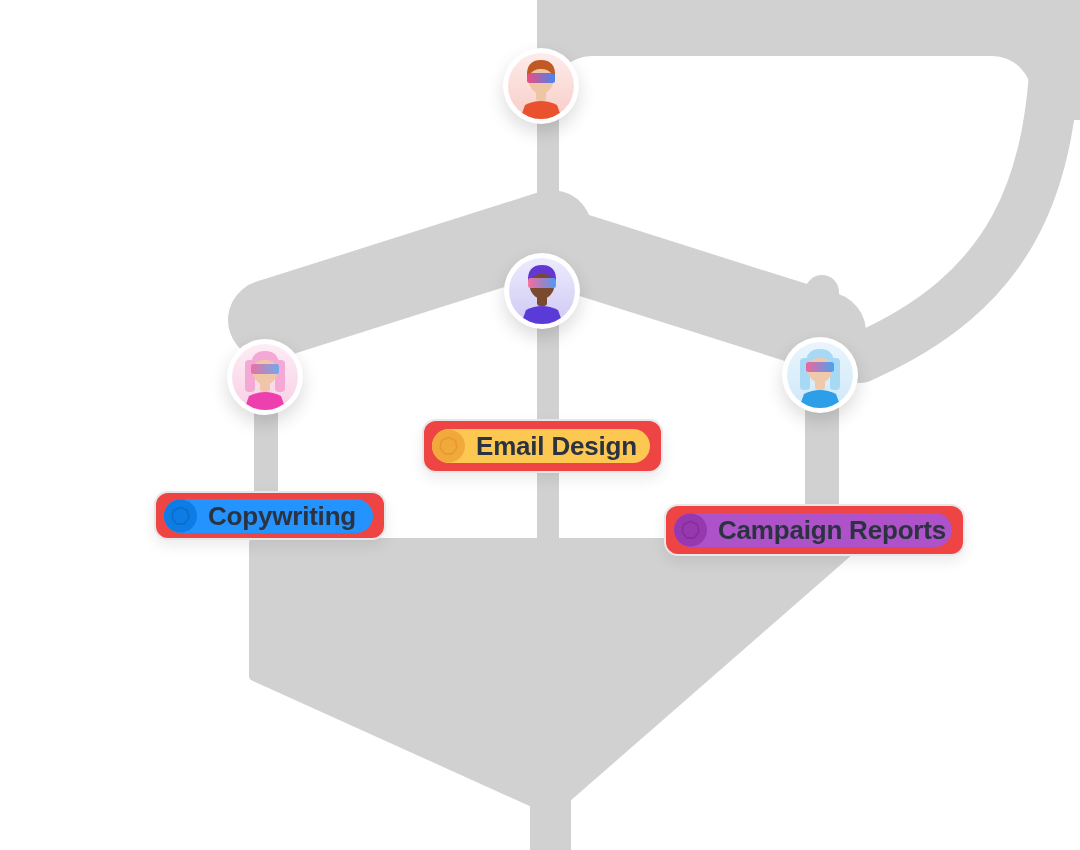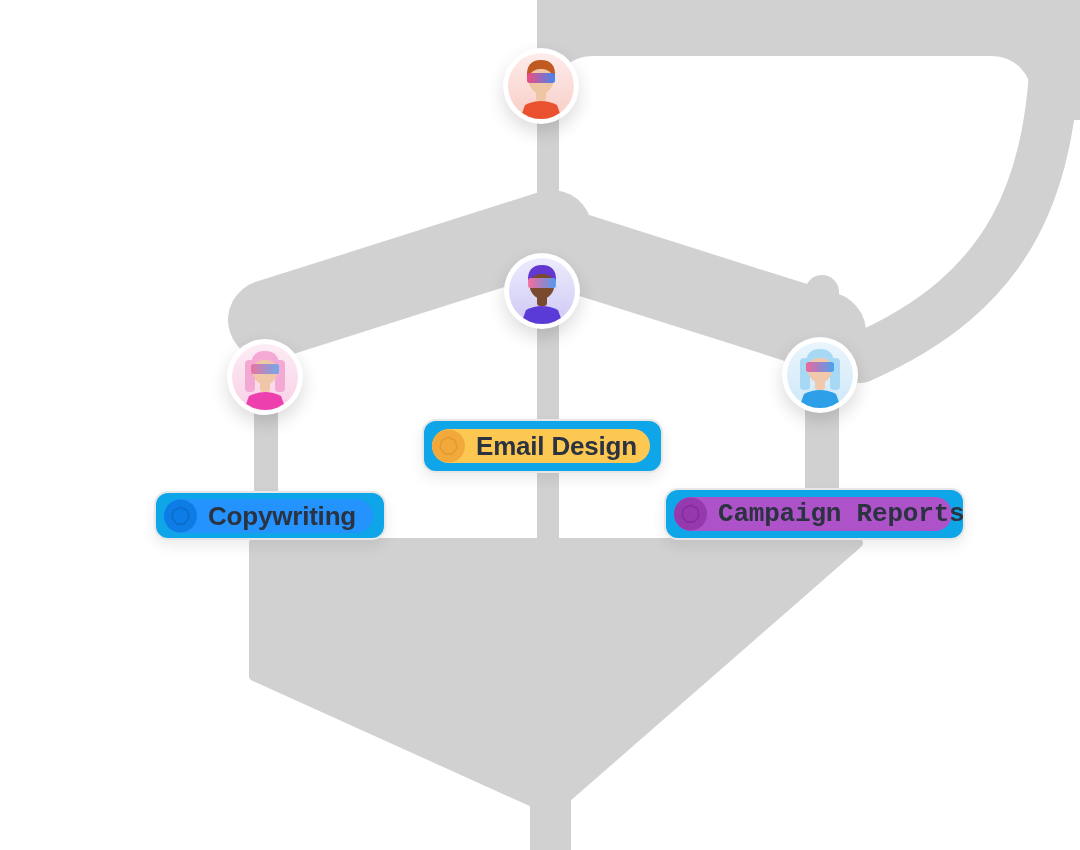--- a/index.html
+++ b/index.html
@@ -22,21 +22,21 @@
   }
   .avatar svg.face{position:absolute;left:0;top:0;width:100%;height:100%;}
   .hair-short .lock{display:none;}
   .pos-top{left:503px;top:48px;}
   .pos-center{left:504px;top:253px;}
   .pos-left{left:227px;top:339px;}
   .pos-right{left:782px;top:337px;}
 
   
   .badge{
-    position:absolute;background:#0ea5e9;border:2px solid #e7e7e7;
+    position:absolute;background:#ef4444;border:2px solid #e7e7e7;
     border-radius:14px;box-sizing:border-box;
     box-shadow:0 6px 14px rgba(0,0,0,0.08);
   }
   .badge .hl{
     position:absolute;left:8px;right:11px;top:50%;height:34px;
     transform:translateY(-50%);border-radius:17px;
     background:var(--hl);
   }
   .badge .dot{
     position:absolute;left:8px;top:50%;width:33px;height:33px;
@@ -44,21 +44,21 @@
     display:flex;align-items:center;justify-content:center;
   }
   .badge .dot svg{width:27px;height:27px;opacity:.55;}
   .badge .lbl{
     position:absolute;left:52px;top:50%;transform:translateY(-50%);
     font-size:26px;font-weight:700;letter-spacing:-0.2px;color:var(--txt);
     white-space:nowrap;
   }
   .badge-email-design{left:422px;top:419px;width:241px;height:54px;}
   .badge-copywriting{left:154px;top:491px;width:232px;height:49px;text-align:center;}
-  .badge-campaign-reports{left:664px;top:488px;width:301px;height:52px;font-family:Liberation Mono, monospace;}
+  .badge-campaign-reports{left:664px;top:504px;width:301px;height:52px;}
 </style>
 </head>
 <body>
 
 <div class="stage" style="--line: #d1d1d1; --panel: #ffffff;">
 
   <svg class="ribbons" viewBox="0 0 1080 850" xmlns="http://www.w3.org/2000/svg">
     <rect x="540" y="0" width="540" height="120" fill="var(--line)"></rect>
     <rect x="552" y="56" width="480" height="487" rx="40" fill="var(--panel)"></rect>
     <rect x="258" y="478" width="300" height="65" fill="var(--panel)"></rect>

